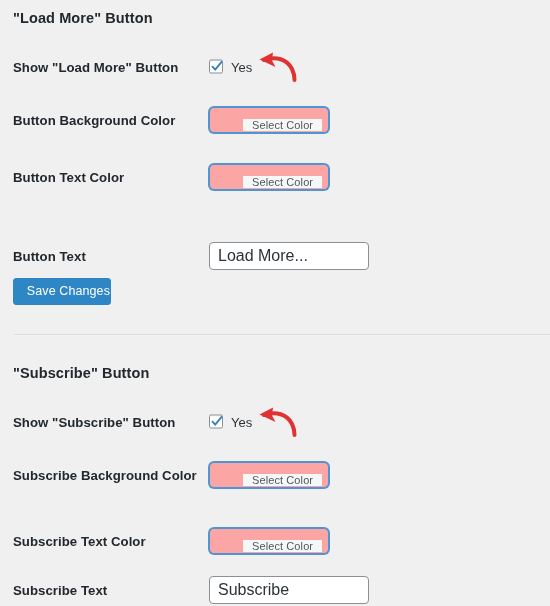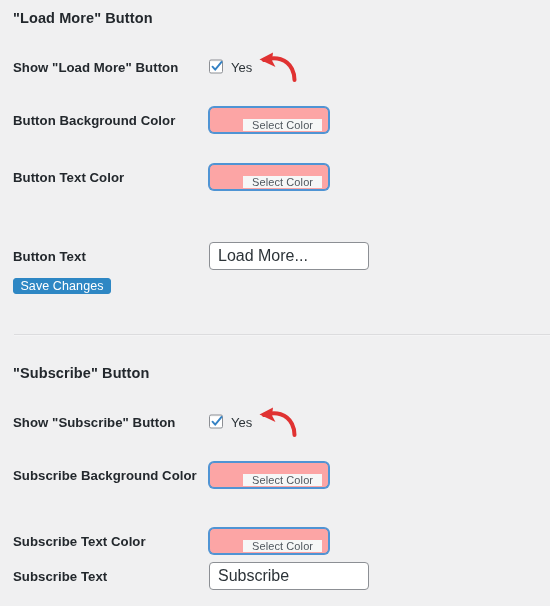--- a/index.html
+++ b/index.html
@@ -160,33 +160,33 @@
     color: #2c3338;
     outline: none;
     box-shadow: 0 0 0 transparent;
   }
 
   
   .btn-primary {
     position: absolute;
     left: 13px;
     width: 98px;
-    height: 16px;
+    height: 27px;
     box-sizing: border-box;
     background: #2e87c4;
     border: 1px solid #2e87c4;
     border-radius: 3px;
     color: #fff;
     font-family: "Liberation Sans", sans-serif;
     font-size: 12.5px;
     font-weight: normal;
     line-height: 1;
     cursor: pointer;
     padding: 0;
-    text-align: center;
+    text-align: right;
     letter-spacing: 0.1px;
   }
 </style>
 </head>
 <body>
 
 <div class="page">
 
   <div class="section-heading" style="top:10px;">"Load More" Button</div>
 
@@ -278,20 +278,20 @@
   <div class="row" style="top:518px;margin-top:8px;">
     <div class="row-label">Subscribe Text Color</div>
     <div class="row-field">
       <button class="color-picker focused" type="button">
         <span class="color-swatch" style="background:#ffffff;"></span>
         <span class="color-picker-text">Select Color</span>
       </button>
     </div>
   </div>
 
-  <div class="row" style="top:561px;">
+  <div class="row" style="top:575px;">
     <div class="row-label">Subscribe Text</div>
     <div class="row-field">
       <input class="text-input" type="text" value="Subscribe" style="">
     </div>
   </div>
 
 </div>
 
 </body></html>

